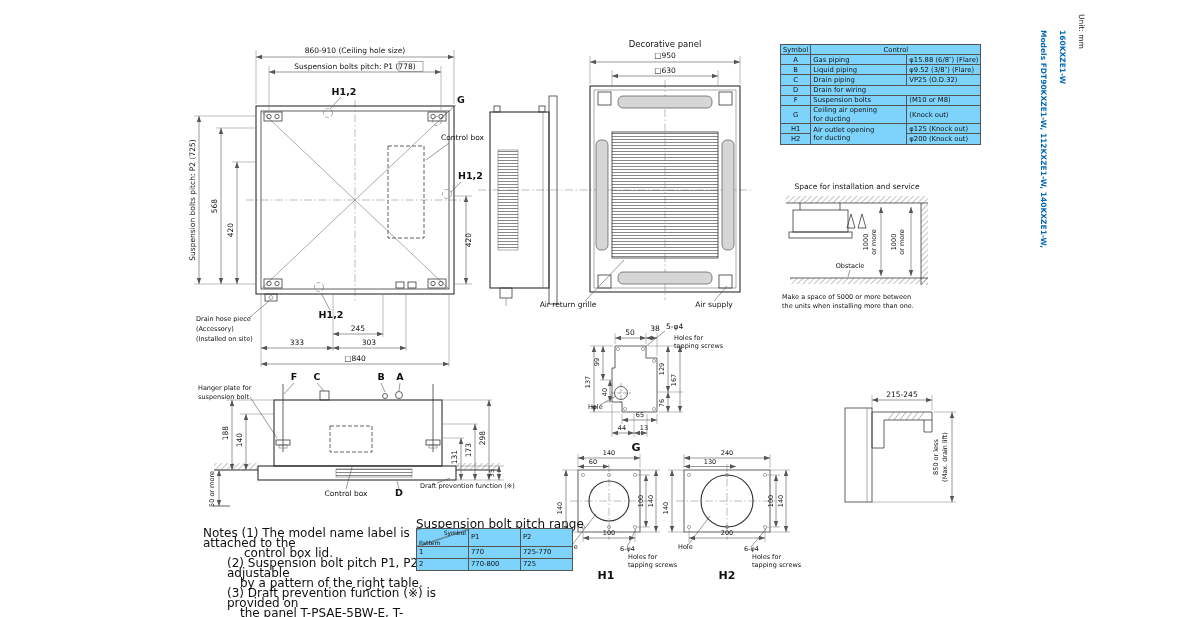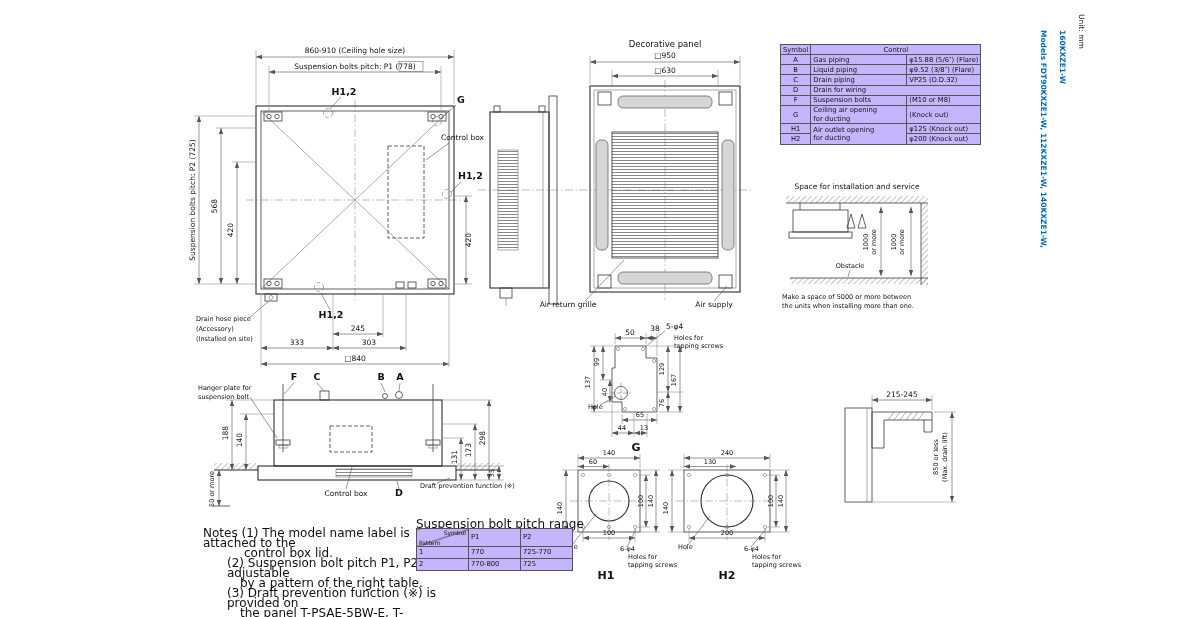--- a/index.html
+++ b/index.html
@@ -17,21 +17,21 @@
   .thin{fill:none;stroke:#666;stroke-width:0.55}
   .ext{fill:none;stroke:#7a7a7a;stroke-width:0.5}
   .dim{fill:none;stroke:#555;stroke-width:0.6;marker-start:url(#arr);marker-end:url(#arr)}
   .lead{fill:none;stroke:#555;stroke-width:0.6}
   .dash{stroke-dasharray:4 2}
   .cdash{stroke-dasharray:8 2.5 1.5 2.5}
   .slot{fill:#d6d6d6;stroke:#555;stroke-width:0.7}
   .grille{fill:url(#grille);stroke:#666;stroke-width:0.55}
   .grille2{fill:url(#grille);stroke:#2f2f2f;stroke-width:0.8}
   .hatch{fill:url(#hatch);stroke:none}
-  .htable{position:absolute;border-collapse:collapse;font-size:6.8px;color:#111;background:#c4b5fd}
+  .htable{position:absolute;border-collapse:collapse;font-size:6.8px;color:#111;background:#7dd3fc}
   .htable td{border:1px solid #555;padding:0.5px 2px;line-height:1.2;vertical-align:middle}
   .htable td.c{text-align:center}
   .htable td.nw{white-space:nowrap}
   #symbol-table{left:780px;top:44px}
   #symbol-table td.sym{width:26px}
   #symbol-table td.desc{width:96px}
   #symbol-table td.val{width:74px}
   #pitch-title{position:absolute;left:416px;top:517px;font-size:12px;color:#111}
   #pitch-table{left:416px;top:528px;text-align:center}
   #pitch-table td{width:52px;height:12px;text-align:left}
@@ -453,21 +453,21 @@
 
 <table class="htable" id="symbol-table">
   <tbody>
         <tr>
     <td class="sym c">Symbol</td>
     <td class="c" colspan="2">Control</td>
   </tr>
   <tr>
     <td class="sym c">A</td>
     <td class="desc">Gas piping</td>
-    <td class="val nw">φ15.88 (5/6″) (Flare)</td>
+    <td class="val nw">φ15.88 (6/8″) (Flare)</td>
   </tr>
   <tr>
     <td class="sym c">B</td>
     <td class="desc">Liquid piping</td>
     <td class="val nw">φ9.52 (3/8″) (Flare)</td>
   </tr>
   <tr>
     <td class="sym c">C</td>
     <td class="desc">Drain piping</td>
     <td class="val nw">VP25 (O.D.32)</td>

